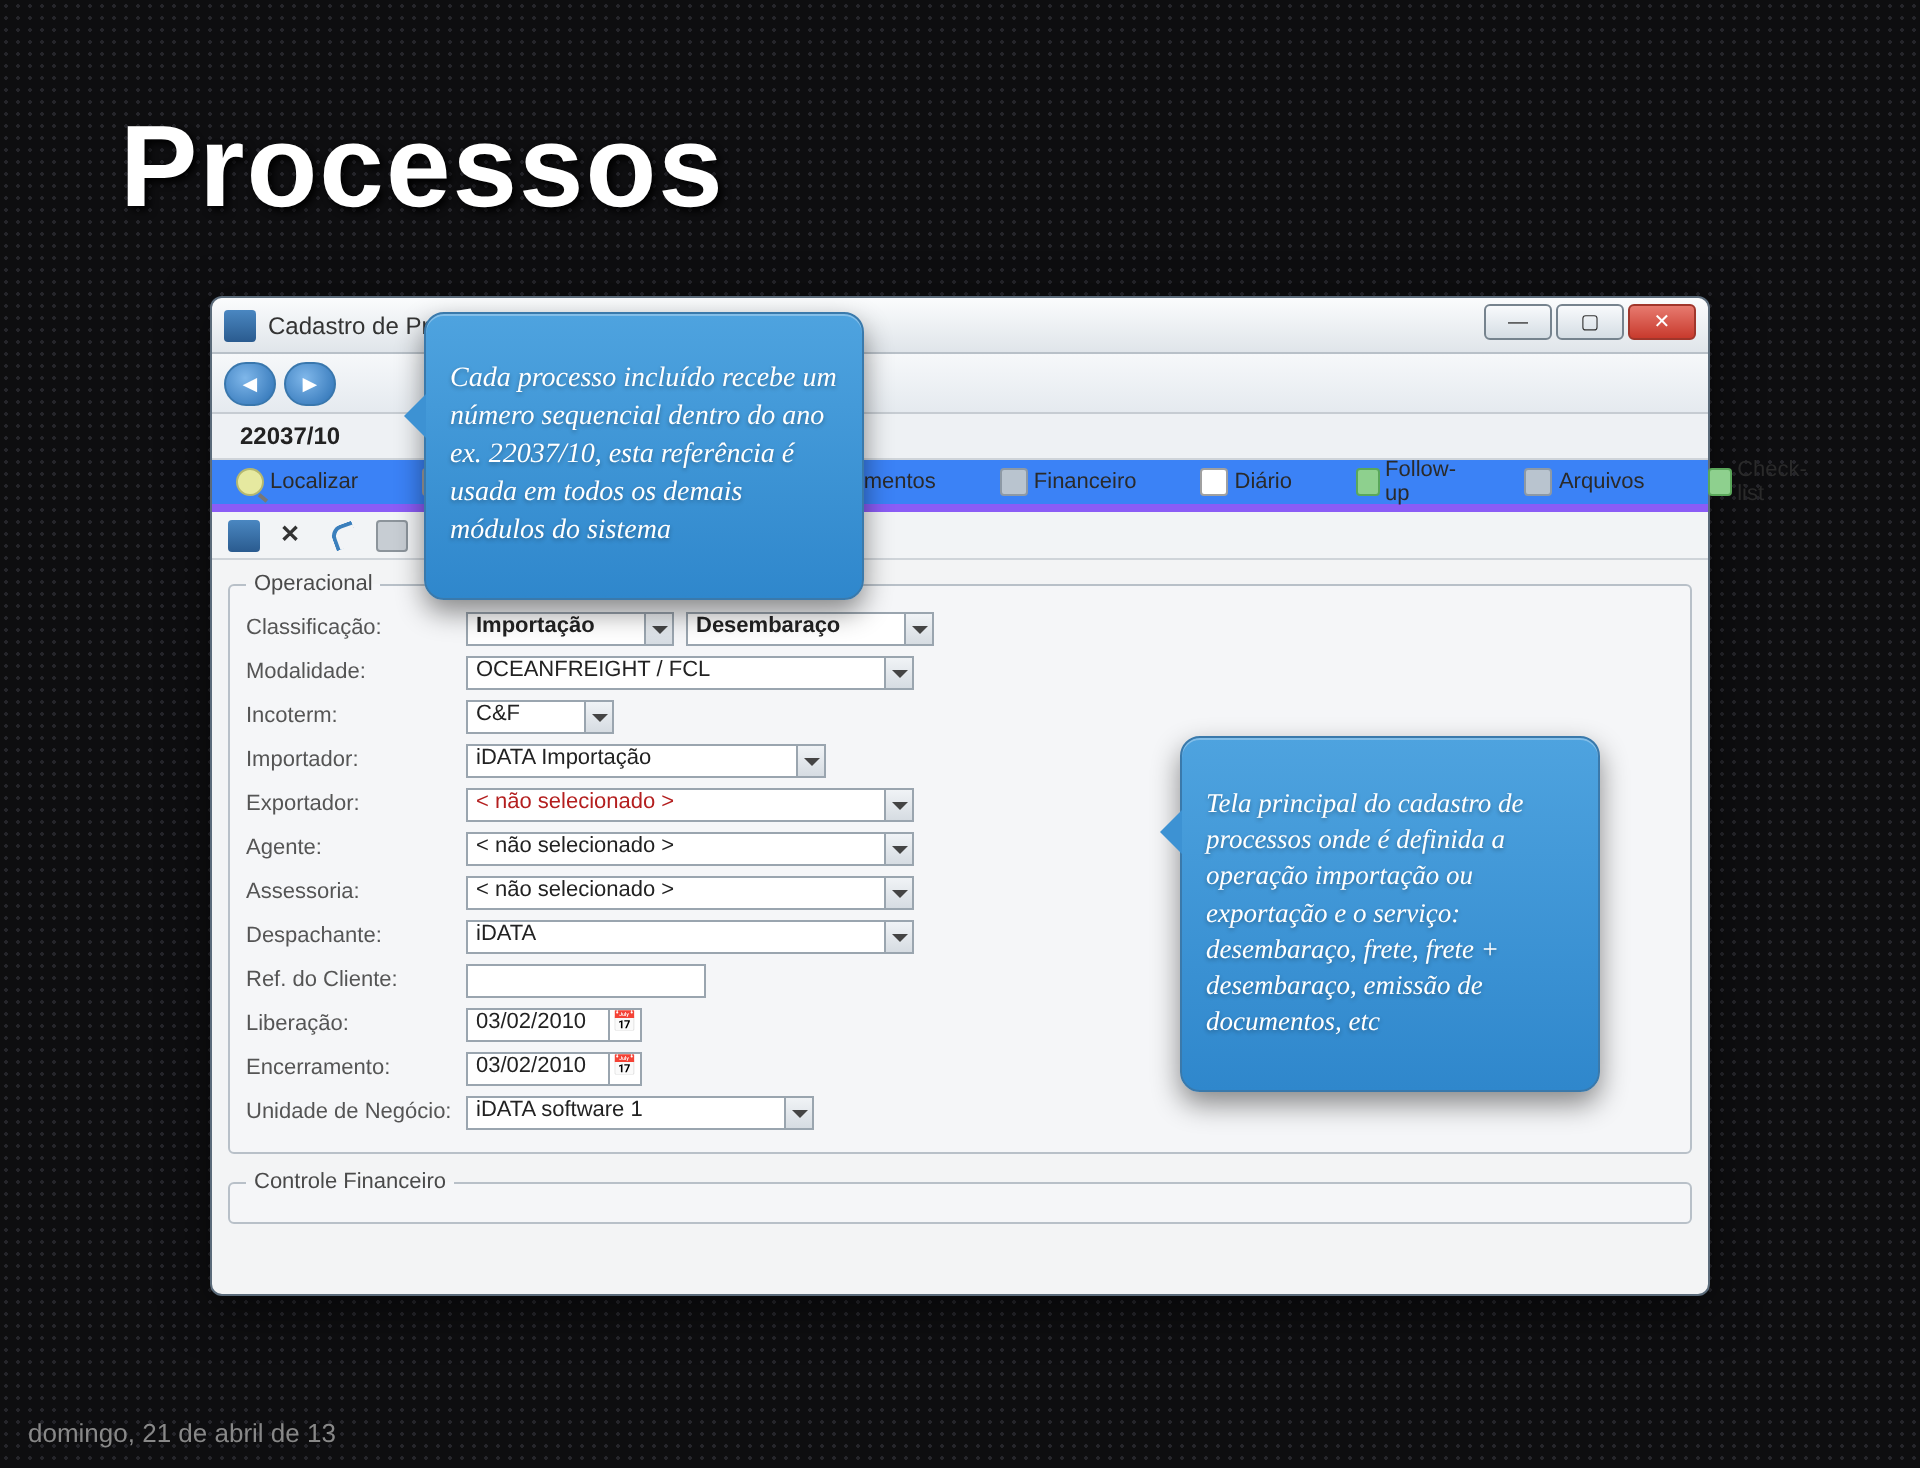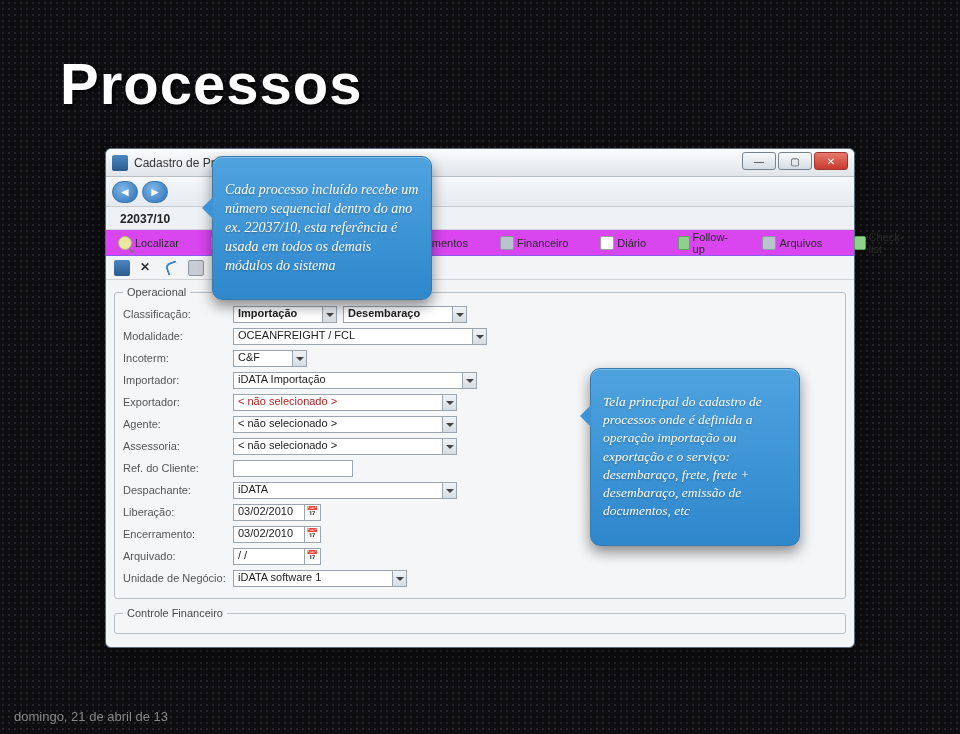--- a/index.html
+++ b/index.html
@@ -113,24 +113,24 @@
     font-size: 12px;
     padding-left: 6px;
   }
 
   .toolbar {
     height: 26px;
     display: flex;
     align-items: center;
     gap: 24px;
     padding: 0 8px;
-    border-bottom: 1px solid #8b5cf6;
+    border-bottom: 4px solid #8b5cf6;
     font-size: 11px;
     color: #2a2a2a;
-    background: #d946ef;
+    background: #3b82f6;
   }
   .toolitem {
     display: flex; align-items: center; gap: 3px;
     padding: 2px 4px;
     border-radius: 2px;
   }
   .toolitem .ico {
     width: 14px; height: 14px;
     background: #b9c4cf;
     border: 1px solid #8d99a5;
@@ -335,37 +335,37 @@
         </div>
         <div class="fldwrap" style="margin-left:6px">
           <span class="fld" style="width:110px;font-weight:bold">Desembaraço</span>
             <span class="drop"></span>
         </div>
       </div>
 
       <div class="row">
         <span class="lbl">Modalidade:</span>
         <div class="fldwrap">
-            <span class="fld" style="width:240px">OCEANFREIGHT / FCL</span>
+            <span class="fld" style="width:210px">OCEANFREIGHT / FCL</span>
             <span class="drop"></span>
           </div>
       </div>
 
       <div class="row">
         <span class="lbl">Incoterm:</span>
         <div class="fldwrap">
             <span class="fld" style="width:60px">C&amp;F</span>
             <span class="drop"></span>
           </div>
       </div>
 
       <div class="row">
         <span class="lbl">Importador:</span>
         <div class="fldwrap">
-            <span class="fld" style="width:230px">iDATA Importação</span>
+            <span class="fld" style="width:166px">iDATA Importação</span>
             <span class="drop"></span>
           </div>
       </div>
 
       <div class="row">
         <span class="lbl">Exportador:</span>
         <div class="fldwrap">
             <span class="fld red" style="width:210px">&lt; não selecionado &gt;</span>
             <span class="drop"></span>
           </div>
@@ -376,50 +376,45 @@
         <div class="fldwrap">
             <span class="fld" style="width:210px">&lt; não selecionado &gt;</span>
             <span class="drop"></span>
           </div>
       </div>
 
       <div class="row">
         <span class="lbl">Assessoria:</span>
         <div class="fldwrap">
             <span class="fld" style="width:210px">&lt; não selecionado &gt;</span>
+            <span class="drop"></span>
+          </div>
+      </div>
+
+      <div class="row">
+        <span class="lbl">Despachante:</span>
+        <div class="fldwrap">
+            <span class="fld" style="width:210px">iDATA</span>
             <span class="drop"></span>
           </div>
       </div>
 
       <div class="row">
         <span class="lbl">Ref. do Cliente:</span>
         <span class="fld" style="width:120px"></span>
-      </div>
-
-      <div class="row">
-        <span class="lbl">Despachante:</span>
-        <div class="fldwrap">
-            <span class="fld" style="width:210px">iDATA</span>
-            <span class="drop"></span>
-          </div>
       </div>
 
       <div class="row">
         <span class="lbl">Liberação:</span>
         <span class="fld" style="width:72px">03/02/2010</span>
           <span class="calbtn"></span>
       </div>
       <div class="row">
         <span class="lbl">Encerramento:</span>
         <span class="fld" style="width:72px">03/02/2010</span>
-          <span class="calbtn"></span>
-      </div>
-      <div class="row">
-        <span class="lbl">Arquivado:</span>
-        <span class="fld" style="width:72px">/  /</span>
           <span class="calbtn"></span>
       </div>
 
       <div class="row">
         <span class="lbl">Unidade de Negócio:</span>
         <div class="fldwrap">
             <span class="fld" style="width:160px">iDATA software 1</span>
             <span class="drop"></span>
           </div>
       </div>

